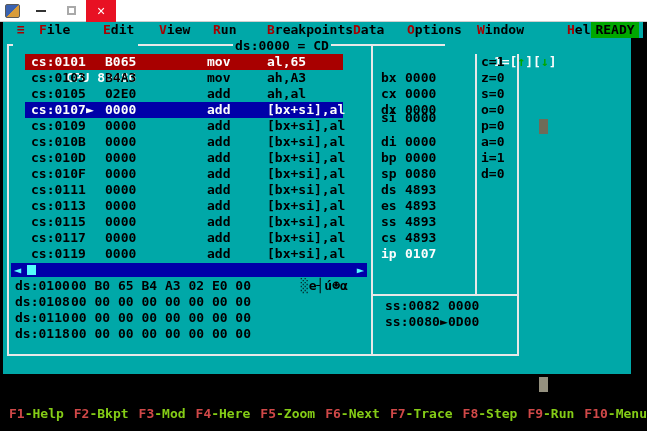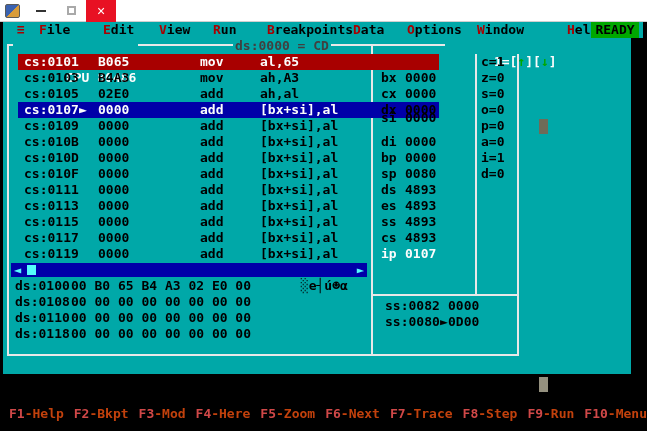--- a/index.html
+++ b/index.html
@@ -30,27 +30,27 @@
   
   .cpuwin{position:absolute;left:4px;top:22px;width:512px;height:312px;border:2px solid #E8E8E8;background:#00A8A8}
   .vline{position:absolute;width:2px;background:#E8E8E8}
   .v1{left:368px;top:24px;height:308px}
   .v2{left:472px;top:24px;height:248px}
   .hline{position:absolute;height:2px;background:#E8E8E8}
   .h1{left:370px;top:272px;width:144px}
 
   .bt{position:absolute;top:16px;height:16px;line-height:16px;background:#00A8A8;color:#FCFCFC;padding:0 2px}
   .btl{left:10px}
-  .bti{left:230px;color:#404040}
+  .bti{left:230px;color:#000000}
   .btz{left:442px}
   .grn{color:#00A800}
   .wt{margin-left:4px;color:#FCFCFC}
 
   .disasm-pane{position:absolute;left:6px;top:32px;width:362px;height:208px}
-  .dr{position:absolute;left:9px;width:421px;height:16px;line-height:16px}
+  .dr{position:absolute;left:16px;width:318px;height:16px;line-height:16px}
   .dr span{position:absolute;top:0}
   .dr .a{left:6px}
   .dr .m{left:61px}
   .dr .b{left:80px}
   .dr .mn{left:182px}
   .dr .op{left:242px}
   .hl-red{background:#A80000;color:#FCFCFC}
   .hl-blue{background:#0000A8;color:#FCFCFC}
 
   .regs-pane{position:absolute;left:372px;top:32px;width:98px;height:208px}
@@ -82,21 +82,21 @@
   .stk .sm{left:65px}
   .stk .sv{left:73px}
 
   .art{position:absolute;width:9px;height:15px}
   .art1{left:536px;top:97px;background:#6F6B58}
   .art2{left:536px;top:355px;background:#95917F}
 
   .fkeys{position:absolute;left:0;top:384px;width:640px;height:16px;line-height:16px;background:#000;display:flex;gap:10px;padding-left:6px}
   .fk{white-space:pre}
   .fk .k{color:#D04848}
-  .fk .l{color:#c2410c}
+  .fk .l{color:#84cc16}
 </style>
 </head>
 <body>
 
 <div class="app">
 
   <div class="titlebar">
     <div class="tb-icon"></div>
     <div class="tb-btns">
       <div class="tb-btn"><span class="mini-glyph"></span></div>

